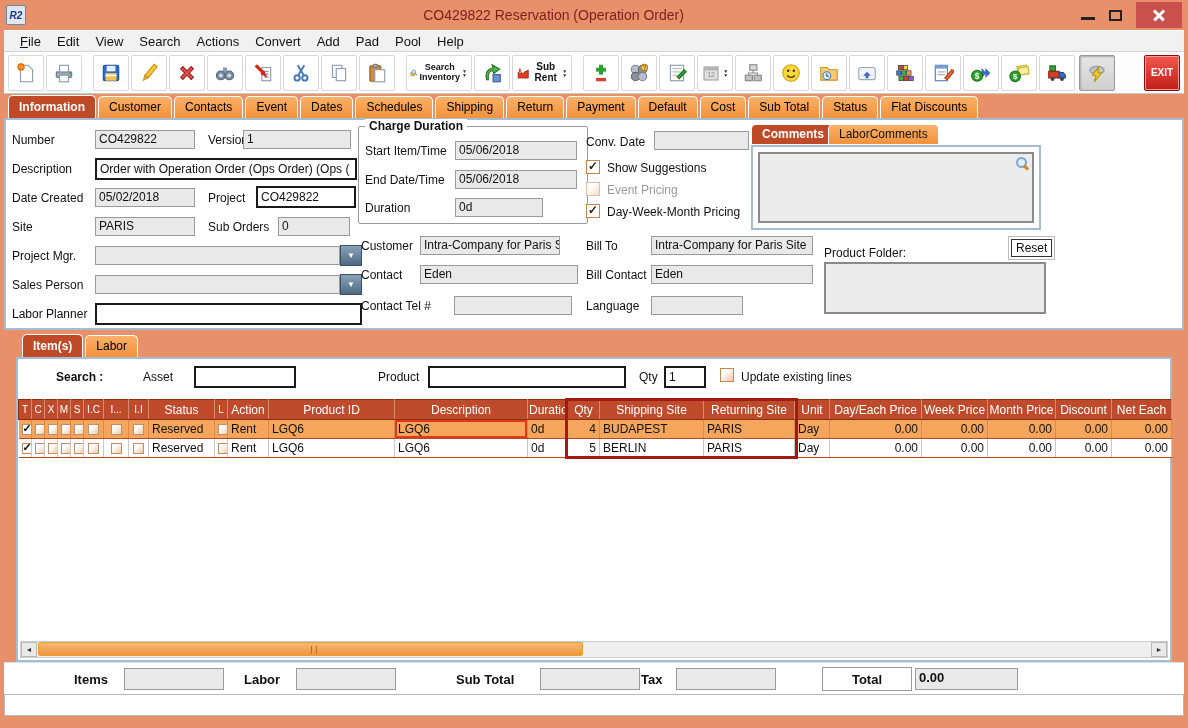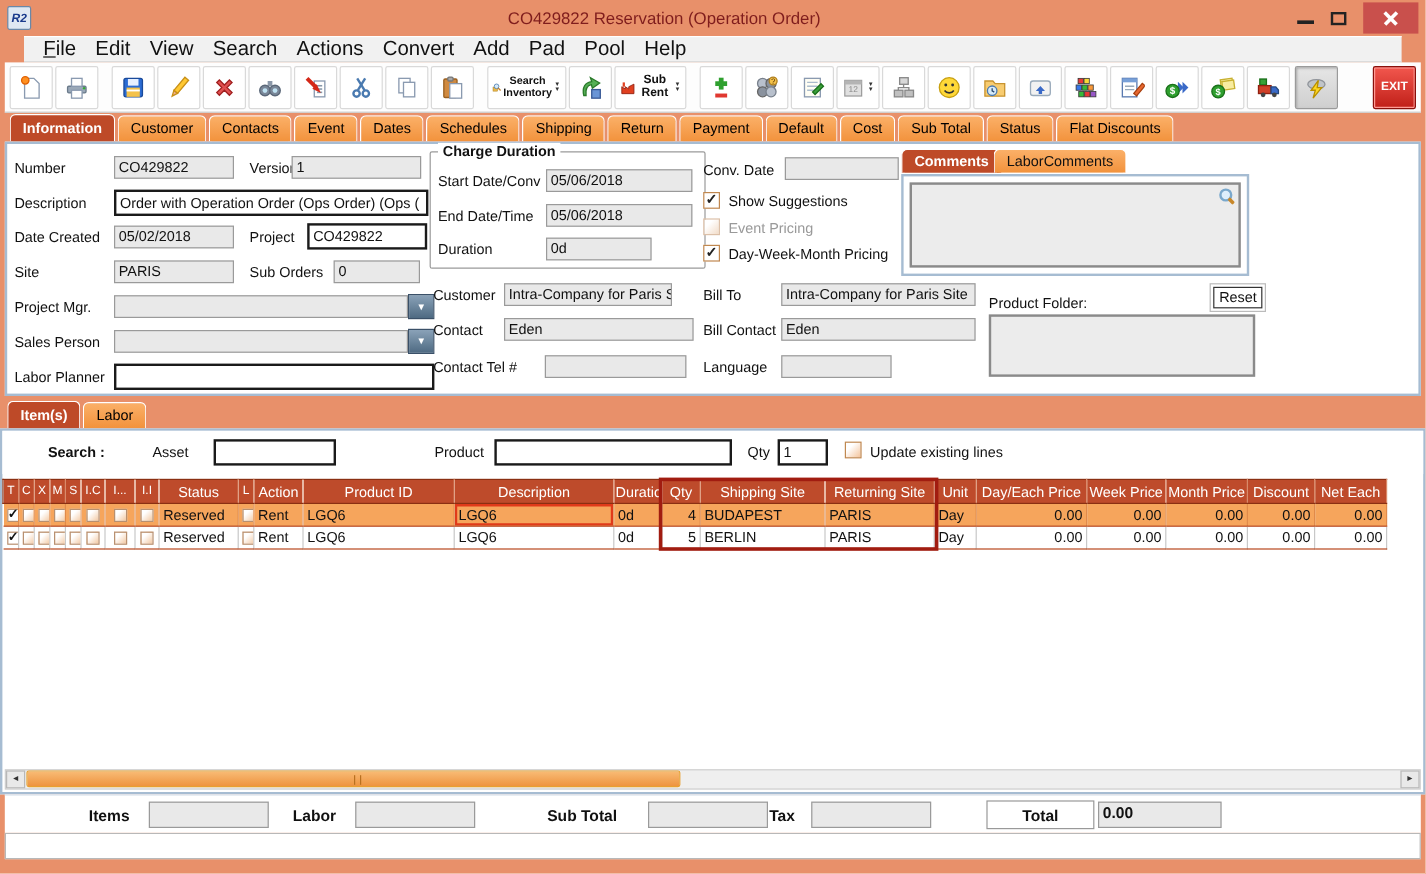--- a/index.html
+++ b/index.html
@@ -15,22 +15,22 @@
               color:#1a3a8c; font-style:italic; }
   .title-text { flex:1; text-align:center; font-size:14px; color:#7f1d1d; }
   .win-controls { display:flex; align-items:center; gap:14px; }
   .wc-min { width:14px; height:3px; background:#222; margin-bottom:-6px; }
   .wc-max { width:13px; height:11px; border:2px solid #222; background:transparent; }
   .wc-close { width:46px; height:26px; background:#C9504C; display:flex; align-items:center; justify-content:center; position:relative; }
   .wc-close .x1,.wc-close .x2 { position:absolute; width:14px; height:2.5px; background:#fff; }
   .wc-close .x1 { transform:rotate(45deg); } .wc-close .x2 { transform:rotate(-45deg); }
 
   
-  .menubar { height:22px; margin:0 20px; background:#F1F1F1; border-top:1px solid #fff; border-bottom:1px solid #d5d5d5;
-             display:flex; align-items:center; padding-left:8px; font-size:17px; }
+  .menubar { height:22px; margin:0 4px; background:#F1F1F1; border-top:1px solid #fff; border-bottom:1px solid #d5d5d5;
+             display:flex; align-items:center; padding-left:8px; font-size:13px; }
   .menu-item { padding:2px 8px; cursor:default; }
   .menu-item.accel::first-letter { text-decoration:underline; }
 
   
   .toolbar { height:42px; margin:0 4px; background:#FDFDFD; border-bottom:1px solid #c9c9c9;
              display:flex; align-items:center; padding:2px 4px; gap:2px; }
   .tbtn { height:36px; min-width:36px; background:#fff; border:1px solid #d9d9d9; border-radius:2px;
           display:flex; align-items:center; justify-content:center; gap:1px; }
   .tbtn.wide { padding:0 3px; }
   .tbtn .cap { font-size:9px; font-weight:bold; line-height:1.05; width:52px; text-align:center; }
@@ -45,21 +45,21 @@
   
   .tabstrip { height:24px; display:flex; align-items:flex-end; padding-left:8px; gap:2px; }
   .tab { background:linear-gradient(#FBB068,#F2923C); border:1px solid #fff; border-bottom:none;
          border-radius:5px 5px 0 0; padding:3px 10px 4px; font-size:12px; color:#000; white-space:nowrap; }
   .tab.active { background:#BE4A28; color:#fff; font-weight:bold; padding-top:4px; }
   .tabstrip.sub { padding-left:6px; background:transparent; }
 
   
   .info-panel { height:212px; margin:0 4px; background:#fff; border:2px solid #A6BCD2; position:relative; }
   .gap4 { height:4px; }
-  .items-wrap { flex:1; display:flex; flex-direction:column; margin:0 0; min-height:0; }
+  .items-wrap { flex:1; display:flex; flex-direction:column; margin:0 16px; min-height:0; }
   .items-panel { flex:1; background:#fff; border:2px solid #A6BCD2; position:relative; min-height:0; }
 
   .flb { position:absolute; font-size:12px; white-space:nowrap; }
   .flb.b { font-weight:bold; }
   .flb.gray { color:#999; }
   .fld { position:absolute; height:19px; background:#E9E9E9; border:1px solid #9a9a9a; font-size:12px;
          padding:1px 3px; overflow:hidden; white-space:nowrap; }
   .fld.white { background:#fff; border:2px solid #1a1a1a; height:22px; padding-top:2px; }
   .mag { position:absolute; width:14px; height:14px; right:2px; top:2px; }
   .mag::before { content:''; position:absolute; left:1px; top:1px; width:7px; height:7px;
@@ -434,21 +434,21 @@
 
     <span class="flb" style="left:6px;top:158px">Sales Person</span>
     <div class="fld" style="left:89px;top:155px;width:245px"></div>
     <div class="ddbtn" style="left:334px;top:154px">▼</div>
 
     <span class="flb" style="left:6px;top:187px">Labor Planner</span>
     <div class="fld white" style="left:89px;top:183px;width:267px"></div>
 
     <div class="group" style="left:352px;top:6px;width:230px;height:98px">
       <span class="group-title">Charge Duration</span>
-      <span class="flb" style="left:6px;top:17px">Start Date/Conv</span>
+      <span class="flb" style="left:6px;top:17px">Start Item/Time</span>
       <div class="fld" style="left:96px;top:14px;width:122px">05/06/2018</div>
       <span class="flb" style="left:6px;top:46px">End Date/Time</span>
       <div class="fld" style="left:96px;top:43px;width:122px">05/06/2018</div>
       <span class="flb" style="left:6px;top:74px">Duration</span>
       <div class="fld" style="left:96px;top:71px;width:88px">0d</div>
     </div>
 
     <span class="flb" style="left:580px;top:15px">Conv. Date</span>
     <div class="fld" style="left:648px;top:11px;width:95px"></div>
 

